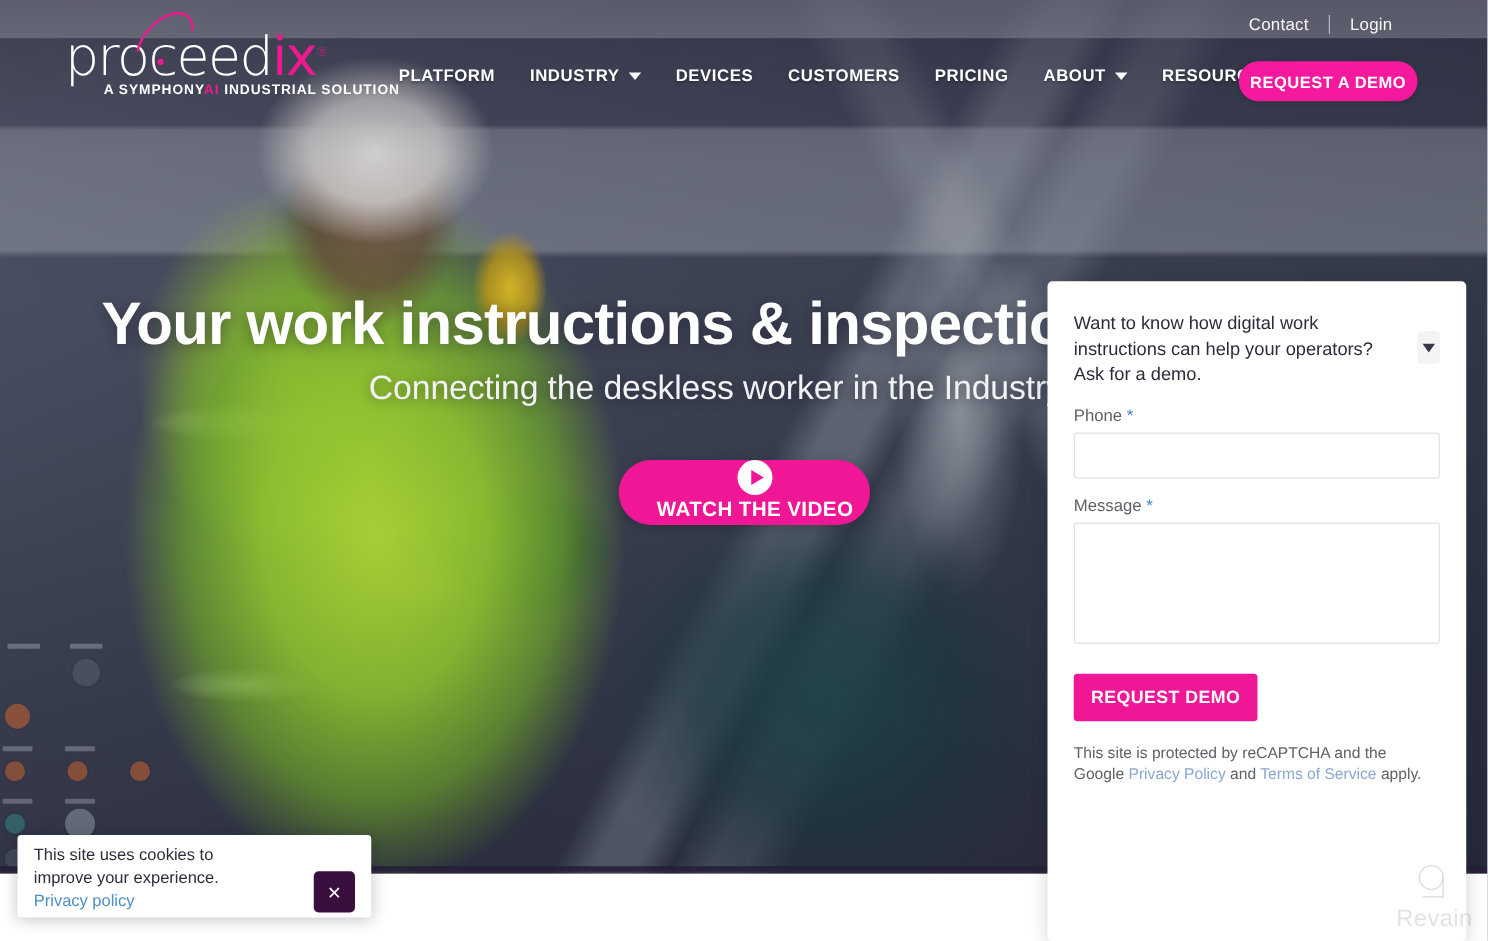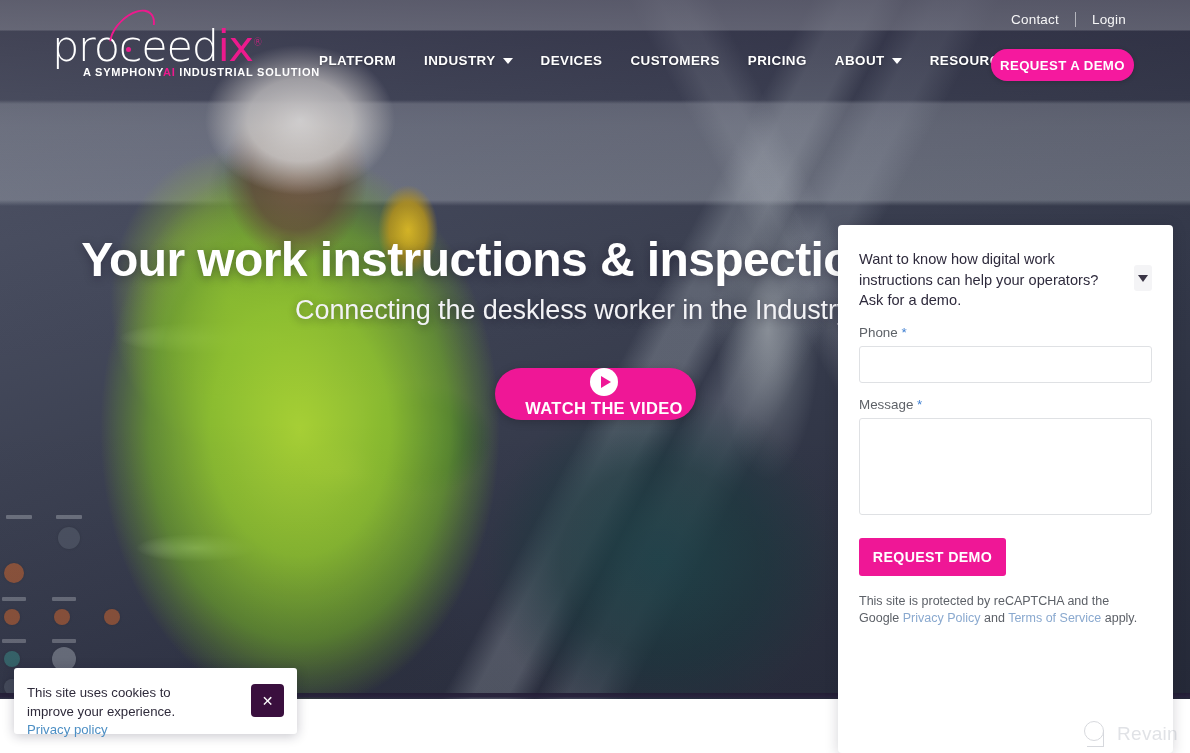--- a/index.html
+++ b/index.html
@@ -111,21 +111,21 @@
   
   .topbar {
     position: absolute;
     left: 0; top: 0;
     width: 1190px; height: 92px;
     z-index: 30;
   }
 
   .utility-nav {
     position: absolute;
-    right: 48px; top: 12px;
+    right: 60px; top: 12px;
     display: flex;
     align-items: center;
     gap: 0;
     font-size: 13.5px;
     color: #ffffff;
     justify-content: space-between;
   }
   .utility-nav a {
     color: #ffffff;
     text-decoration: none;
@@ -417,22 +417,22 @@
   .cookie-banner {
     position: absolute;
     left: 14px; top: 668px;
     width: 283px;
     height: 66px;
     background: #ffffff;
     border-radius: 3px;
     box-shadow: 0 2px 12px rgba(20,16,40,0.24);
     z-index: 60;
     display: flex;
-    align-items: flex-start;
-    padding: 16px 13px;
+    align-items: flex-end;
+    padding: 4px 13px;
   }
   .cookie-text {
     flex: 1 1 auto;
     font-size: 13.2px;
     line-height: 18.5px;
     color: #2f2b3b;
   }
   .cookie-link {
     color: #4d8fc4;
     text-decoration: none;
@@ -457,20 +457,21 @@
   
   .watermark {
     position: absolute;
     right: 12px; bottom: 6px;
     display: flex;
     align-items: center;
     gap: 7px;
     z-index: 70;
     opacity: 0.30;
     pointer-events: none;
+    flex-direction: column;
   }
   .wm-mark {
     position: relative;
     width: 26px; height: 26px;
   }
   .wm-mark::before {
     content: "";
     position: absolute;
     left: 0; top: 0;
     width: 18px; height: 18px;

